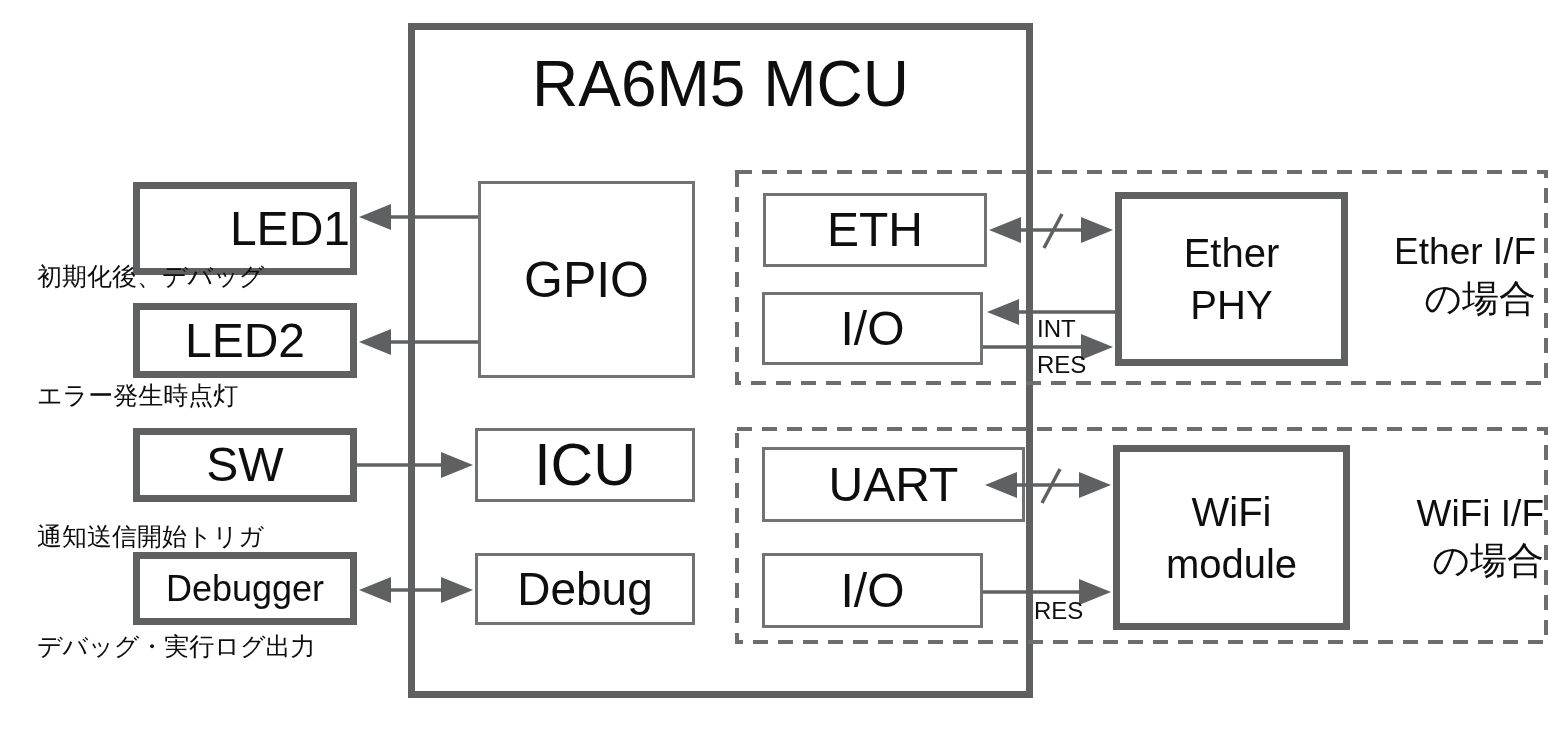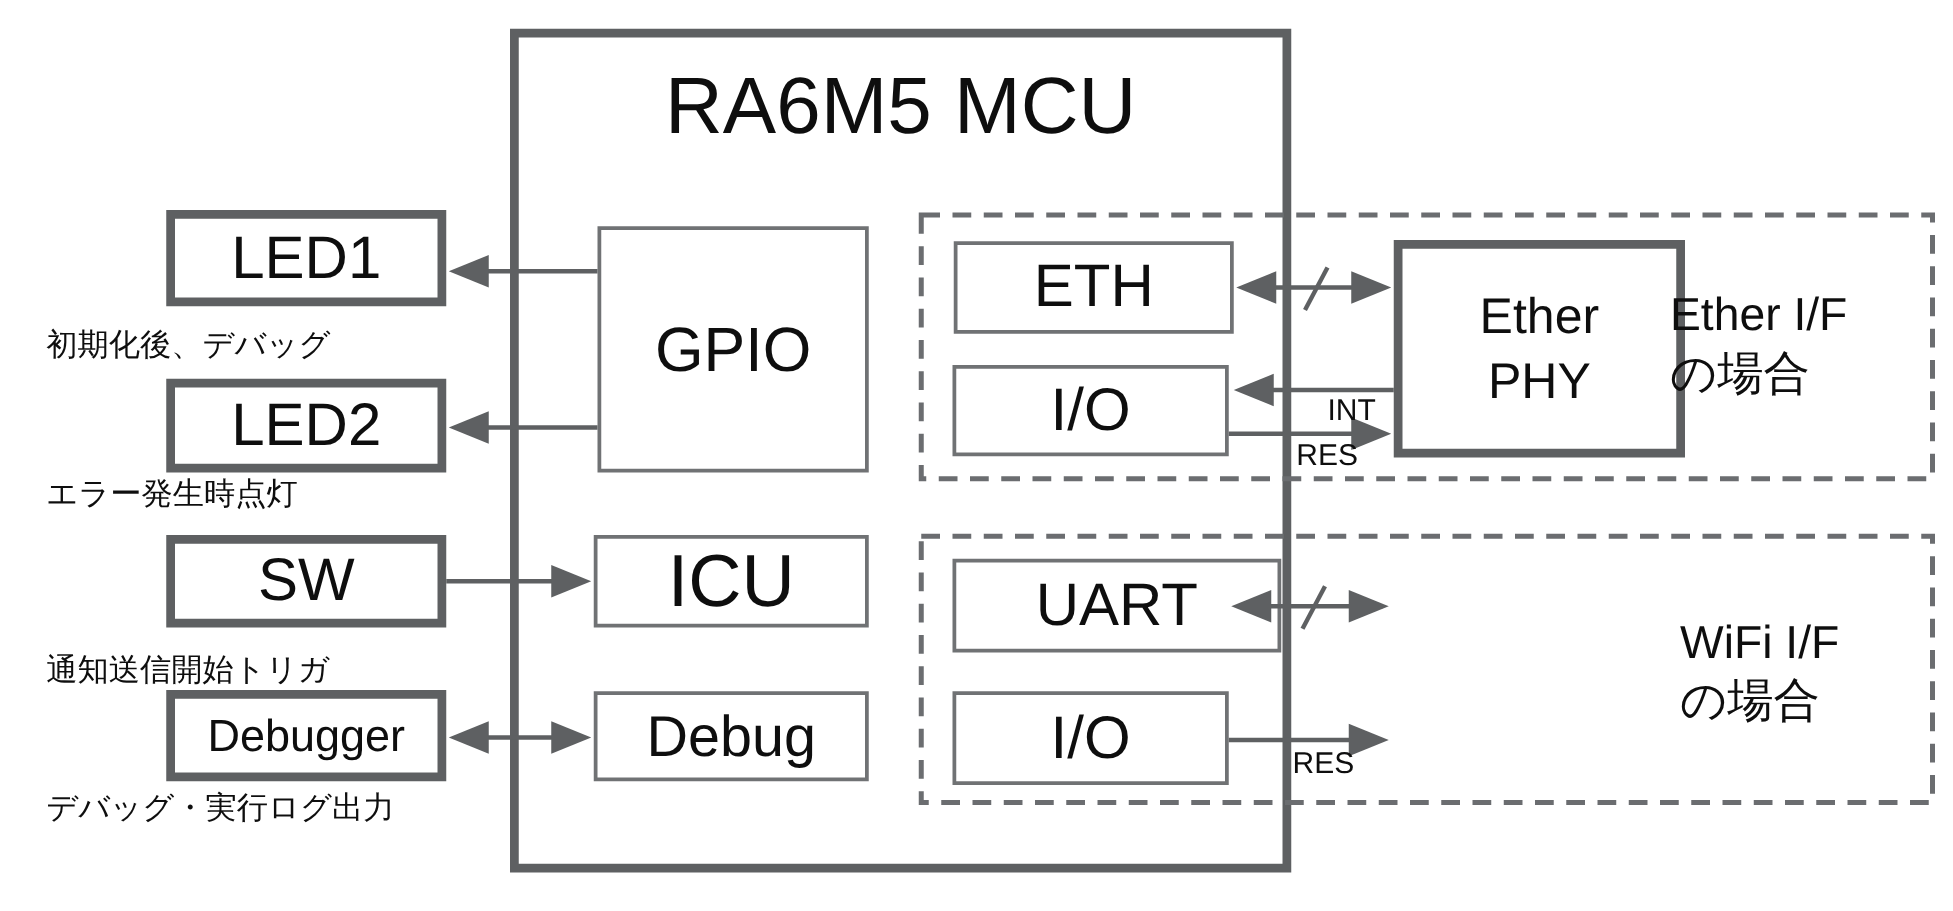--- a/index.html
+++ b/index.html
@@ -7,38 +7,38 @@
     position:relative;width:1562px;height:729px;background:#ffffff;overflow:hidden;
     font-family:"Liberation Sans","DejaVu Sans",sans-serif;color:#0e0e0e;border-radius:30px;
   }
   .box{position:absolute;box-sizing:border-box;background:#ffffff;display:flex;align-items:center;justify-content:center;z-index:2;}
   .thick{border:7px solid #5e6062;}
   .thin{border:3px solid #707274;}
   .mcu{border:7px solid #5e6062;background:transparent;z-index:1;}
   .label{white-space:nowrap;line-height:1;color:#0e0e0e;}
   .title{position:absolute;left:408px;top:52px;width:625px;text-align:center;font-size:64px;line-height:1;z-index:2;}
   .caption-jp{position:absolute;left:37px;font-size:25px;line-height:1.15;white-space:nowrap;z-index:2;}
-  .group-caption{position:absolute;width:200px;text-align:left;font-size:37px;line-height:1.28;z-index:2;}
+  .group-caption{position:absolute;width:200px;text-align:right;font-size:37px;line-height:1.28;z-index:2;}
   .two-line{text-align:center;font-size:40px;line-height:1.3;}
   .sig{position:absolute;font-size:24px;line-height:1;z-index:4;}
   svg.overlay{position:absolute;left:0;top:0;z-index:3;pointer-events:none;}
   .shaft{stroke:#5e6062;stroke-width:3.5;fill:none;}
   .head{fill:#5e6062;stroke:none;}
   .dashbox{fill:none;stroke:#6b6d70;stroke-width:4;stroke-dasharray:15 10;}
   .slash{stroke:#5e6062;stroke-width:3.5;fill:none;}
 </style>
 </head>
 <body>
 
 <div class="canvas">
 
   <div class="box mcu" style="left:408px;top:23px;width:625px;height:675px;"></div>
   <div class="title label">RA6M5 MCU</div>
 
-  <div class="box thick" style="left:133px;top:168px;width:224px;height:77px;">
+  <div class="box thick" style="left:133px;top:182px;width:224px;height:93px;justify-content:flex-end;">
     <span class="label" style="font-size:48px;">LED1</span>
   </div>
   <div class="caption-jp" style="top:262px;">初期化後、デバッグ</div>
 
   <div class="box thick" style="left:133px;top:303px;width:224px;height:75px;">
     <span class="label" style="font-size:48px;">LED2</span>
   </div>
   <div class="caption-jp" style="top:381px;">エラー発生時点灯</div>
 
   <div class="box thick" style="left:133px;top:428px;width:224px;height:74px;">
@@ -77,26 +77,32 @@
     <div>Ether I/F</div>
     <div>の場合</div>
   </div>
 
   <div class="box thin" style="left:762px;top:447px;width:263px;height:75px;">
     <span class="label" style="font-size:48px;">UART</span>
   </div>
   <div class="box thin" style="left:762px;top:553px;width:221px;height:75px;">
     <span class="label" style="font-size:48px;">I/O</span>
   </div>
+  <div class="box thick" style="left:1113px;top:445px;width:237px;height:185px;">
+    <div class="two-line">
+      <div>WiFi</div>
+      <div>module</div>
+    </div>
+  </div>
   <div class="group-caption" style="left:1344px;top:490px;">
     <div>WiFi I/F</div>
     <div>の場合</div>
   </div>
 
-  <div class="sig" style="left:1062px;top:317px;">INT</div>
+  <div class="sig" style="left:1037px;top:317px;">INT</div>
   <div class="sig" style="left:1037px;top:353px;">RES</div>
   <div class="sig" style="left:1034px;top:599px;">RES</div>
 
   <svg class="overlay" width="1562" height="729" viewBox="0 0 1562 729">
 
     <rect class="dashbox" x="737" y="172" width="809" height="211"></rect>
     <rect class="dashbox" x="737" y="429" width="809" height="213"></rect>
 
     <line class="shaft" x1="365" y1="217" x2="478" y2="217"></line>
     <polygon class="head" points="359,217 391,204 391,230"></polygon>

